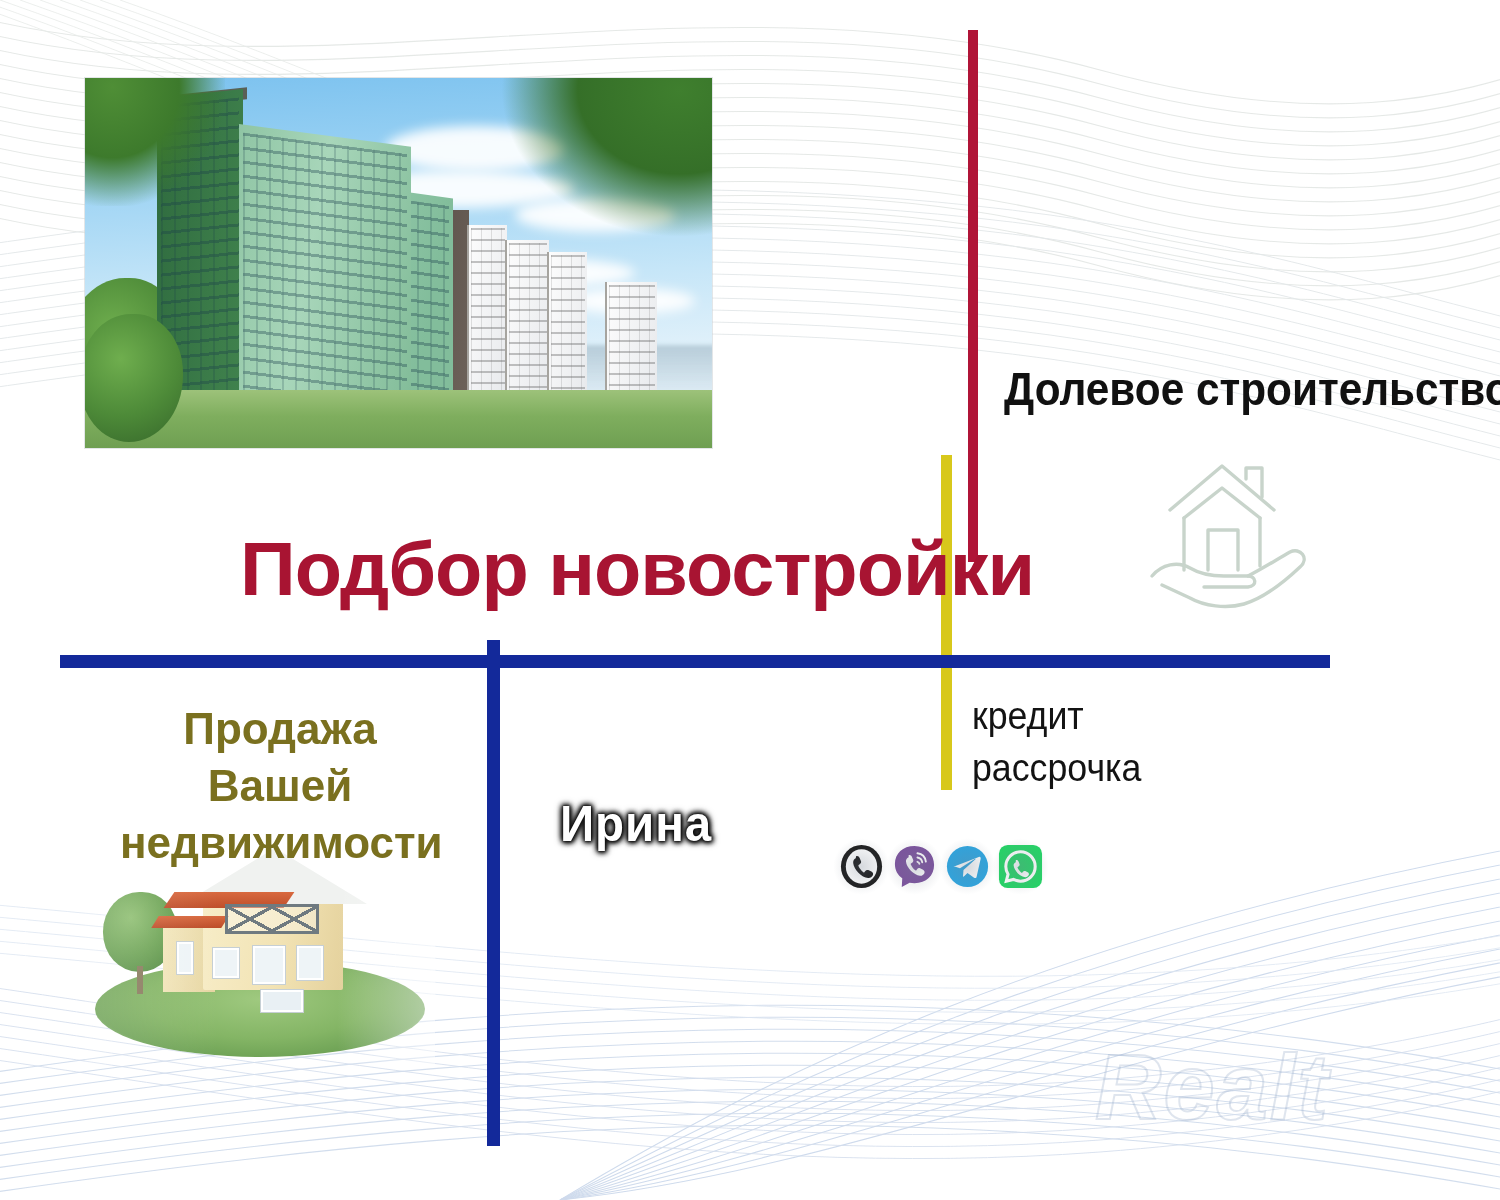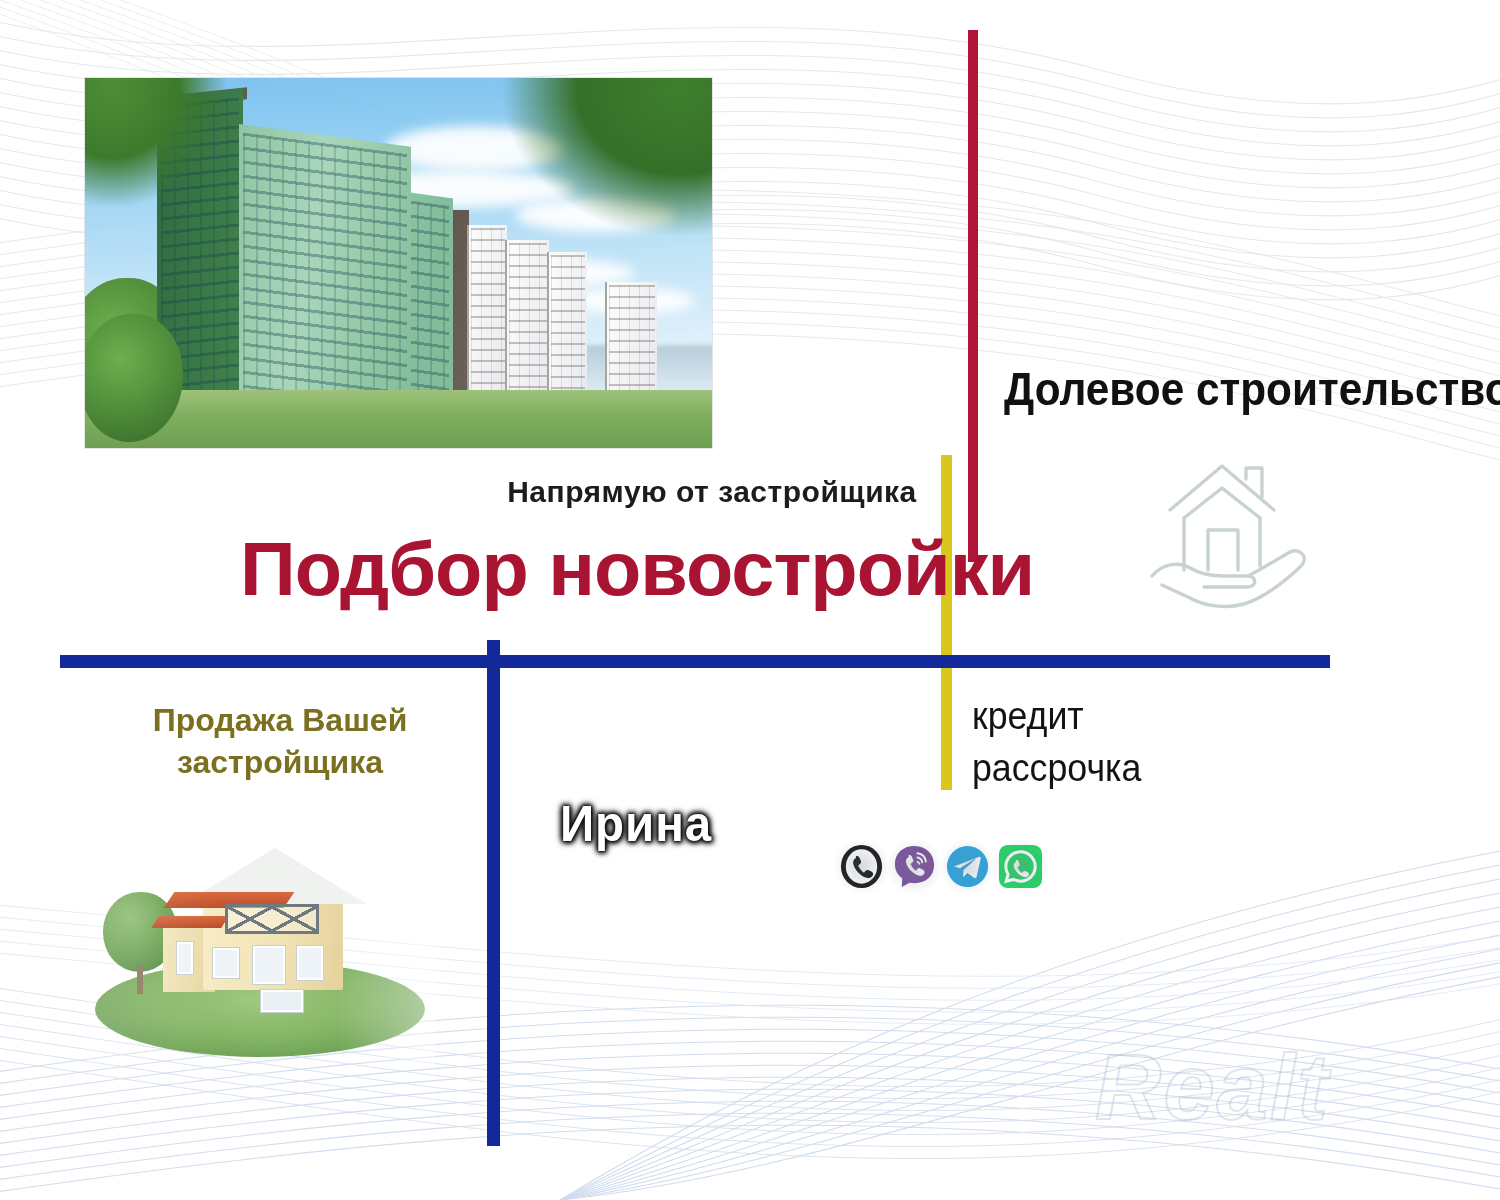--- a/index.html
+++ b/index.html
@@ -202,21 +202,21 @@
   }
   #credit-block {
     position:absolute; left: 972px; top: 690px;
     font-size: 38px; font-weight: 400; color: #131313;
     line-height: 1.38;
     transform: scaleX(.94); transform-origin: left top;
   }
   #sell-property {
     position:absolute; left: 120px; top: 700px;
     width: 320px; text-align:center;
-    font-size: 32px; font-weight: 700; color: #7a701f;
+    font-size: 44px; font-weight: 700; color: #7a701f;
     line-height: 1.3;
   }
   #agent-name {
     position:absolute; left: 560px; top: 795px;
     font-size: 50px; font-weight: 700; color: #ffffff;
     letter-spacing: 1px;
     transform: scaleX(.95); transform-origin: left center;
     text-shadow:
        0 0 2px #000, 0 0 4px #1a1a1a, 0 0 9px rgba(20,20,20,.95),
        2px 2px 5px rgba(0,0,0,.85), -2px 2px 5px rgba(0,0,0,.6),
@@ -406,34 +406,33 @@
     <div class="cwin" style="left:92px;  top:112px; width:16px; height:32px;"></div>
     <div class="cwin" style="left:176px; top:160px; width:42px; height:22px; background:#e9f0f4;"></div>
     <div class="fade"></div>
   </div>
 
   <div id="rule-red"></div>
   <div id="rule-yellow"></div>
   <div id="rule-blue-h"></div>
   <div id="rule-blue-v"></div>
 
-  <div id="subtitle-direct">Напрямую от застройщика</div>
 
   <div id="main-title">Подбор новостройки</div>
 
   <div id="shared-construction">Долевое строительство</div>
 
   <div id="credit-block">
     <div>кредит</div>
     <div>рассрочка</div>
   </div>
 
   <div id="sell-property">
     <div>Продажа Вашей</div>
-    <div>застройщика</div>
+    <div>недвижимости</div>
   </div>
 
   <div id="agent-name">Ирина</div>
 
   <svg id="house-hand-icon" viewBox="0 0 170 165" fill="none" stroke="#c8d4cb" stroke-width="3.4" stroke-linecap="round" stroke-linejoin="round">
     <path d="M22,62 L74,18 L126,62"></path>
     <path d="M36,70 L36,122"></path>
     <path d="M112,70 L112,118"></path>
     <path d="M36,70 L74,40 L112,70"></path>
     <path d="M98,31 L98,20 L114,20 L114,49"></path>

